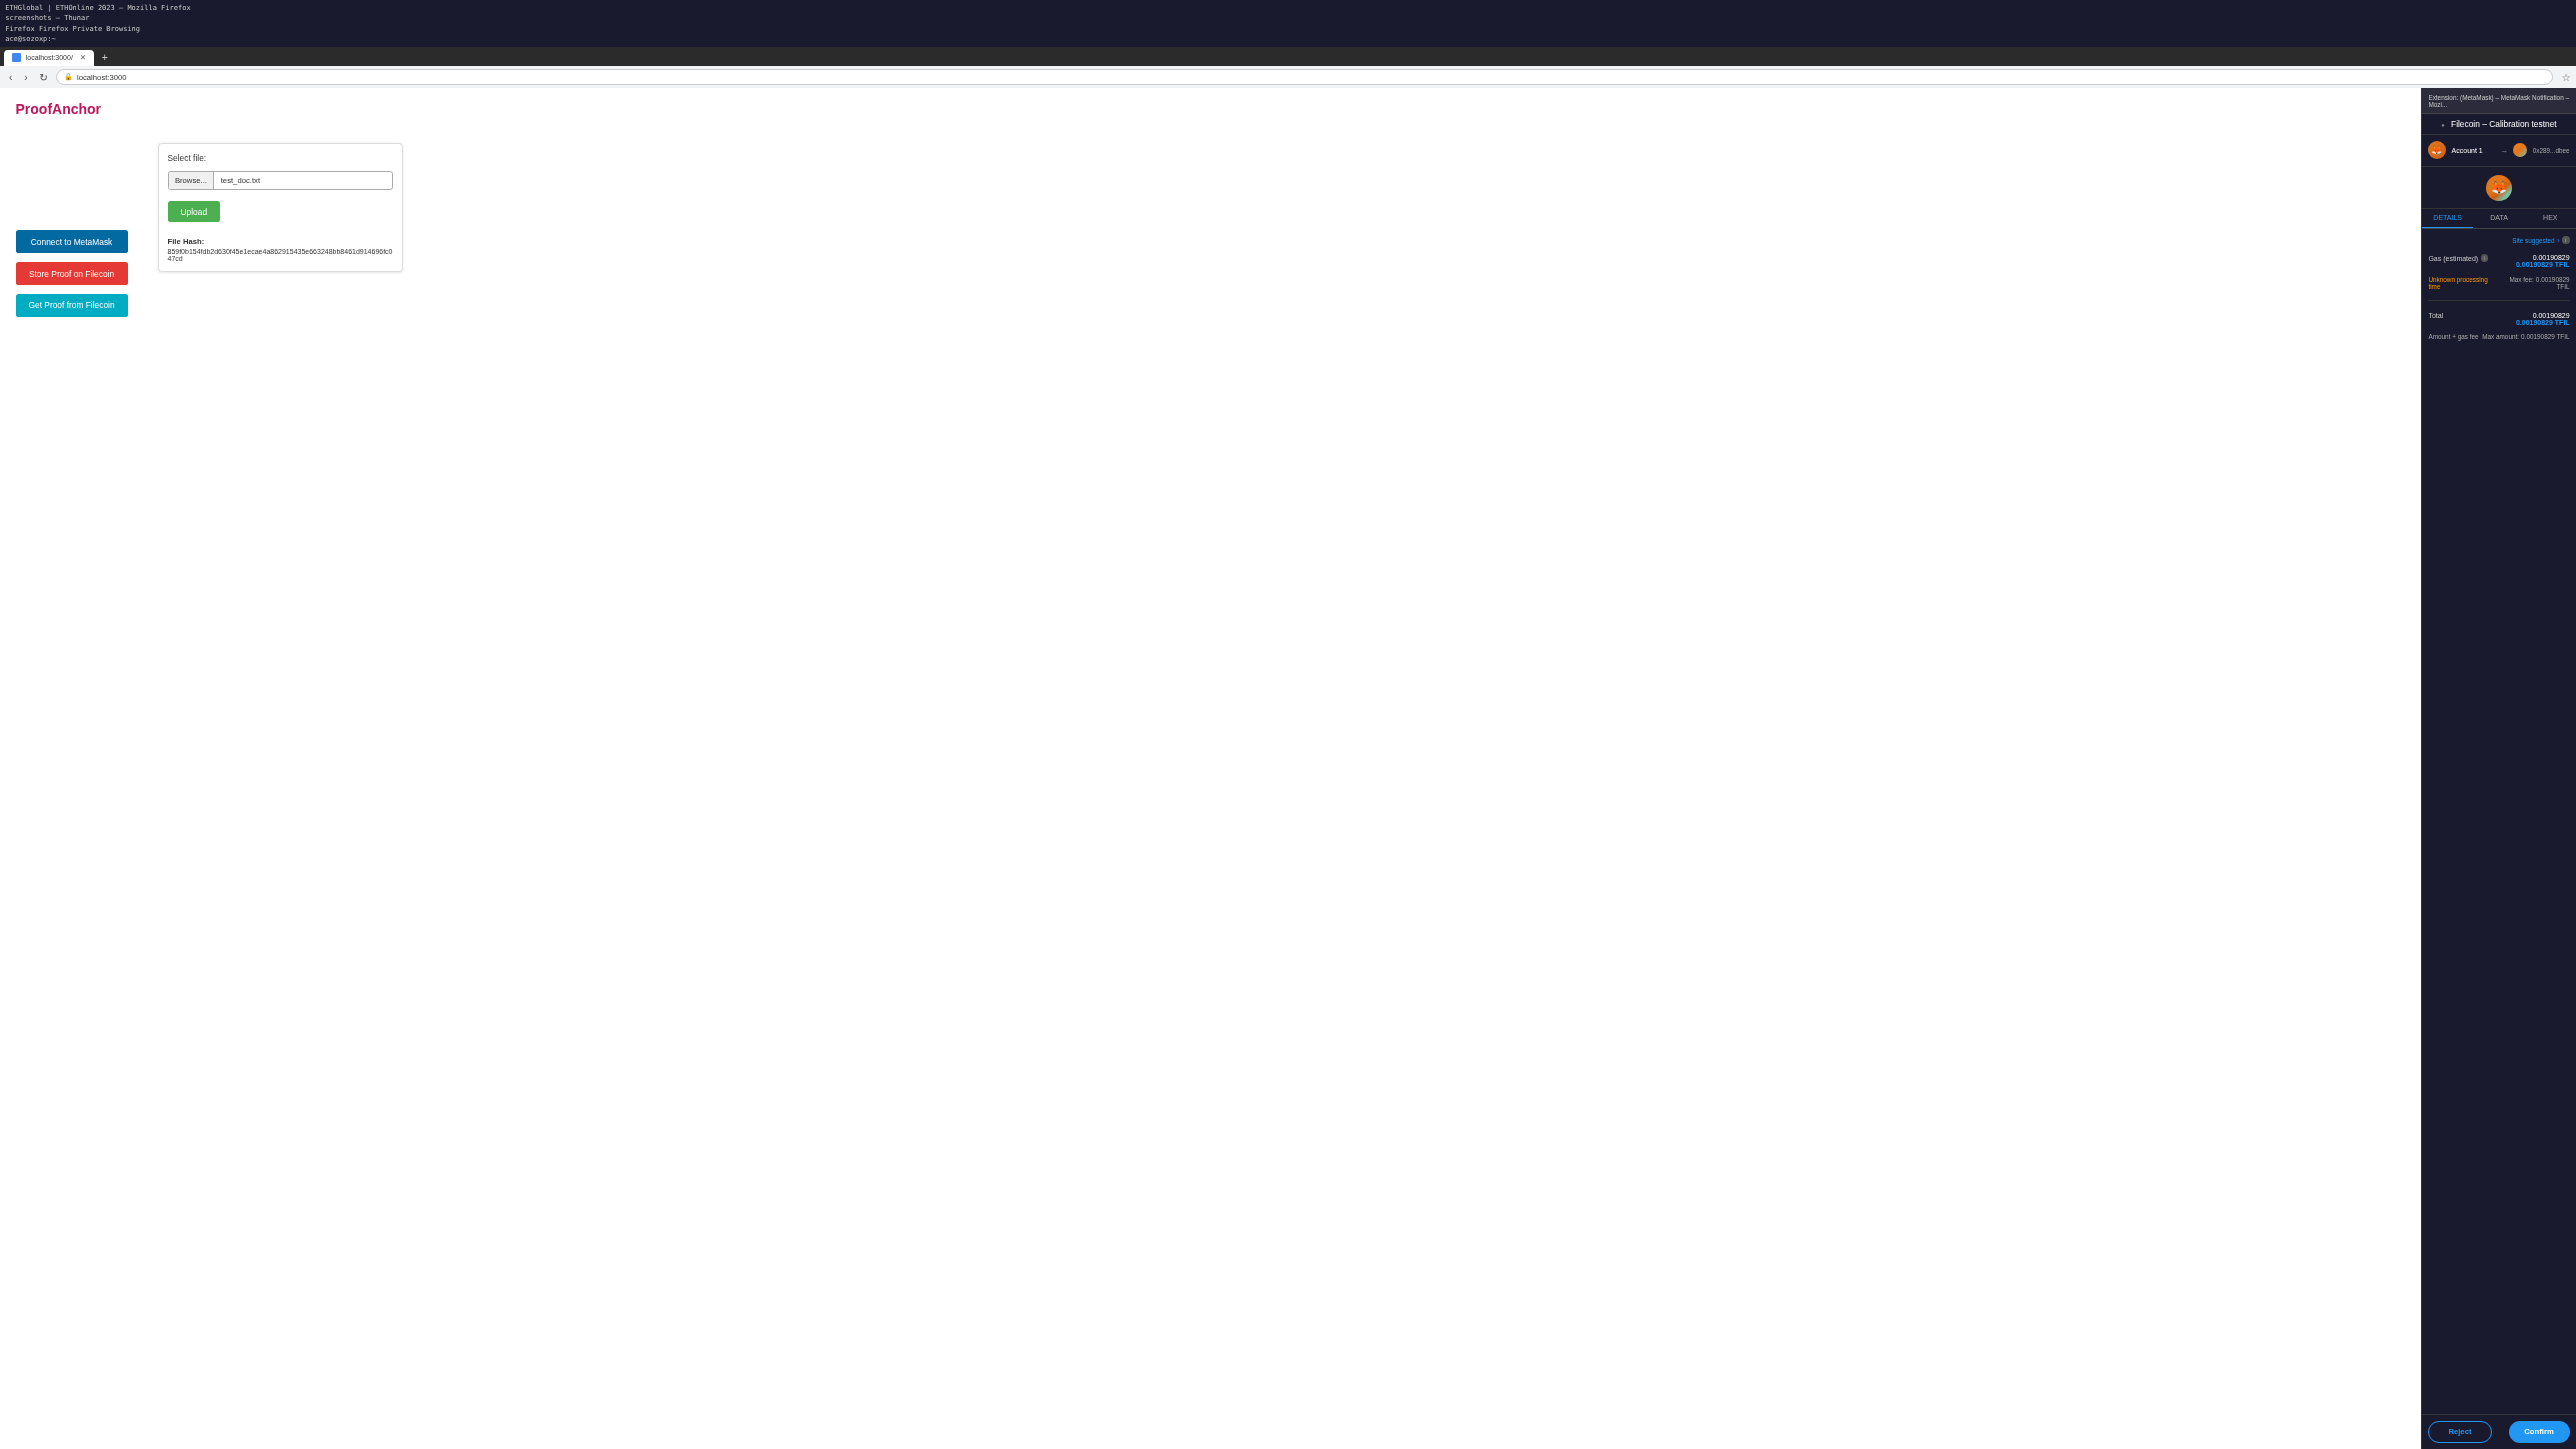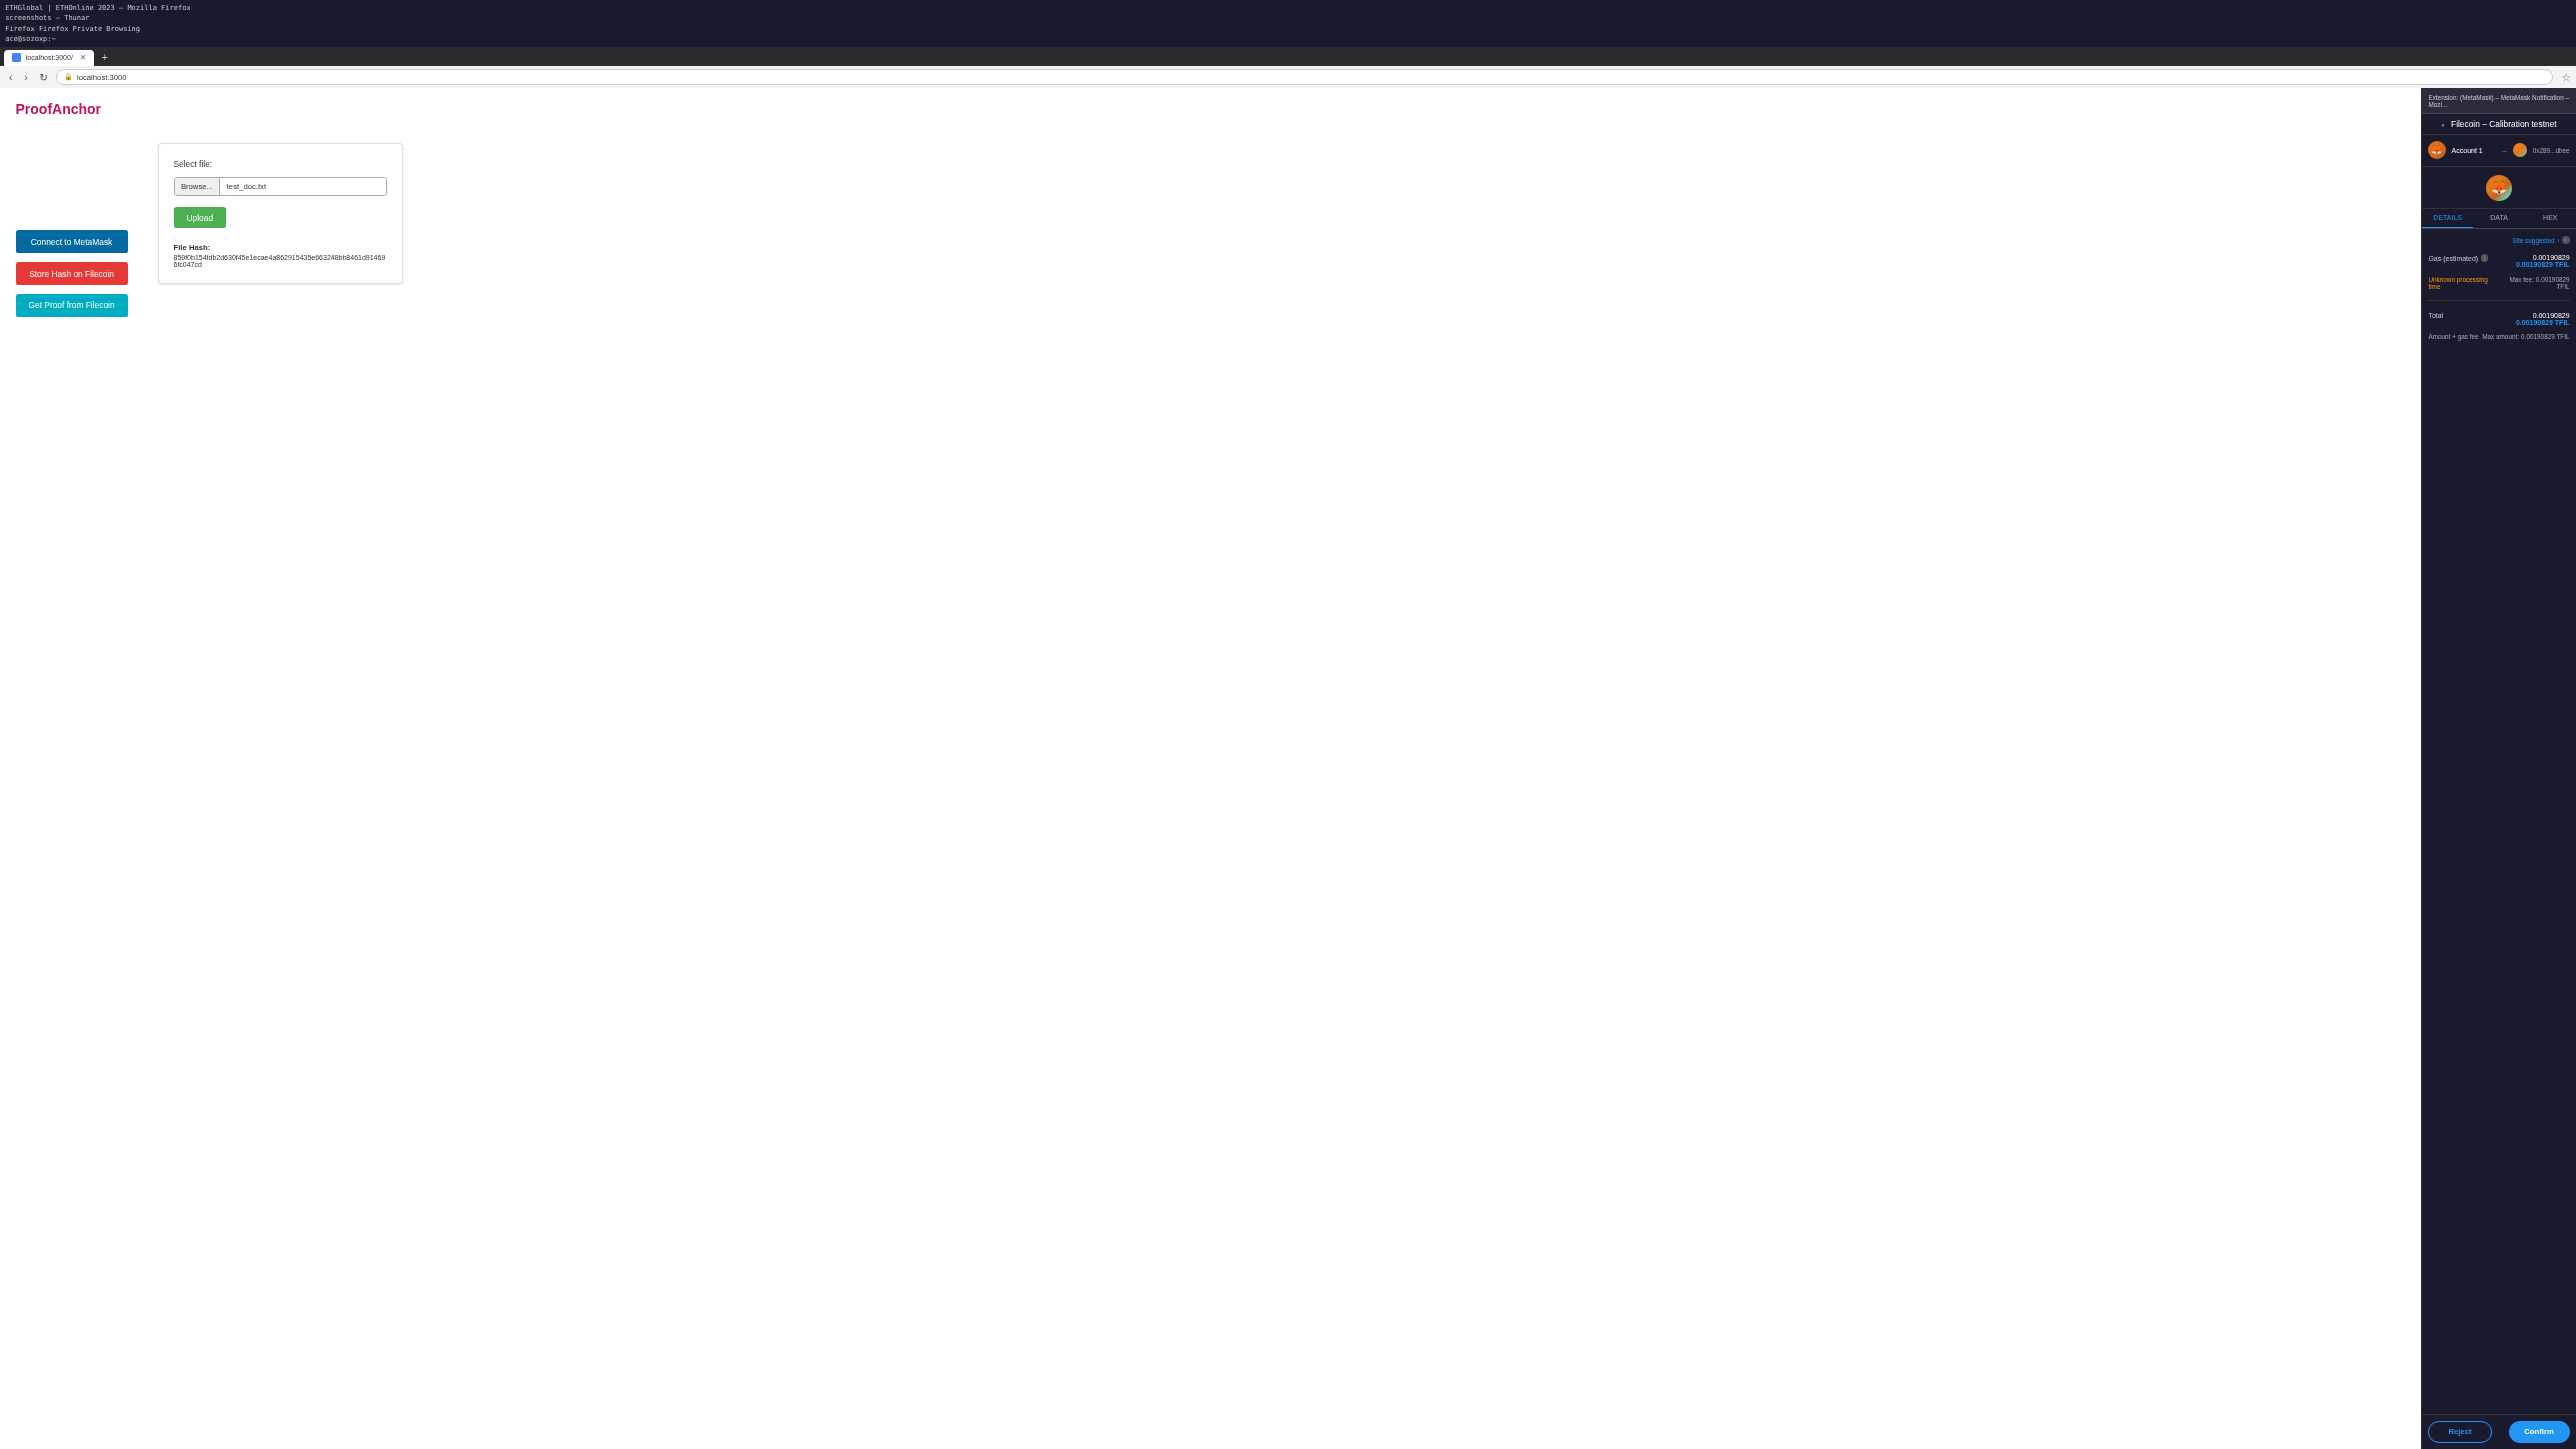--- a/index.html
+++ b/index.html
@@ -99,21 +99,21 @@
       font-size: 9px;
       color: #333;
       margin-bottom: 15.5px;
     }
 
     
     .upload-card {
       background: #fff;
       border: 0.6px solid #ddd;
       border-radius: 3.9px;
-      padding: 15px;
+      padding: 9px;
       width: 245px;
       margin-left: 142px;
       margin-top: 26px;
       box-shadow: 0 0.6px 2.6px rgba(0,0,0,0.1);
     }
     .select-file-label {
       font-size: 8.4px;
       color: #333;
       margin-bottom: 7.7px;
     }
@@ -420,21 +420,21 @@
       </div>
       <button class="upload-btn">Upload</button>
       <div class="file-hash-section">
         <div class="file-hash-label">File Hash:</div>
         <div class="file-hash-value">859f0b154fdb2d630f45e1ecae4a862915435e663248bb8461d914696fc047cd</div>
       </div>
     </div>
 
     <div class="action-buttons">
       <button class="action-btn btn-blue">Connect to MetaMask</button>
-      <button class="action-btn btn-red">Store Hash on Filecoin</button>
+      <button class="action-btn btn-red">Store Proof on Filecoin</button>
       <button class="action-btn btn-teal">Get Proof from Filecoin</button>
     </div>
   </div>
 
   <div class="metamask-panel">
     <div class="mm-header-bar">Extension: (MetaMask) – MetaMask Notification – Mozi...</div>
 
     <div class="filecoin-title">
       <span style="color:#888; font-size:5.8px; margin-right:3.9px;">●</span>
       <span>Filecoin – Calibration testnet</span>

